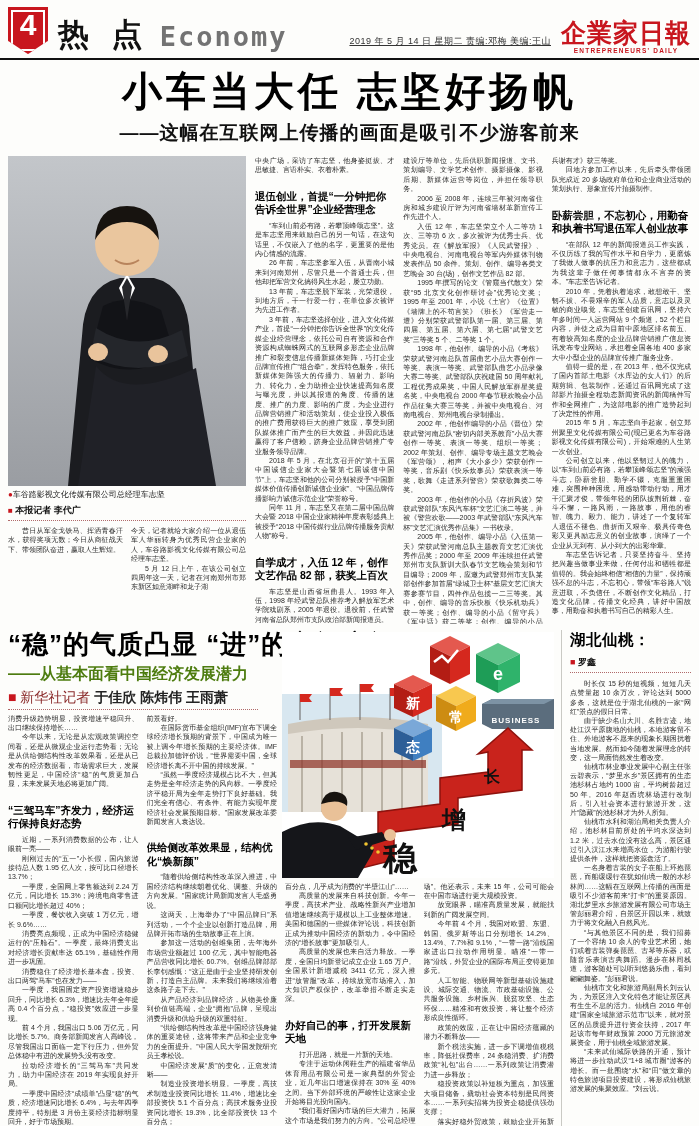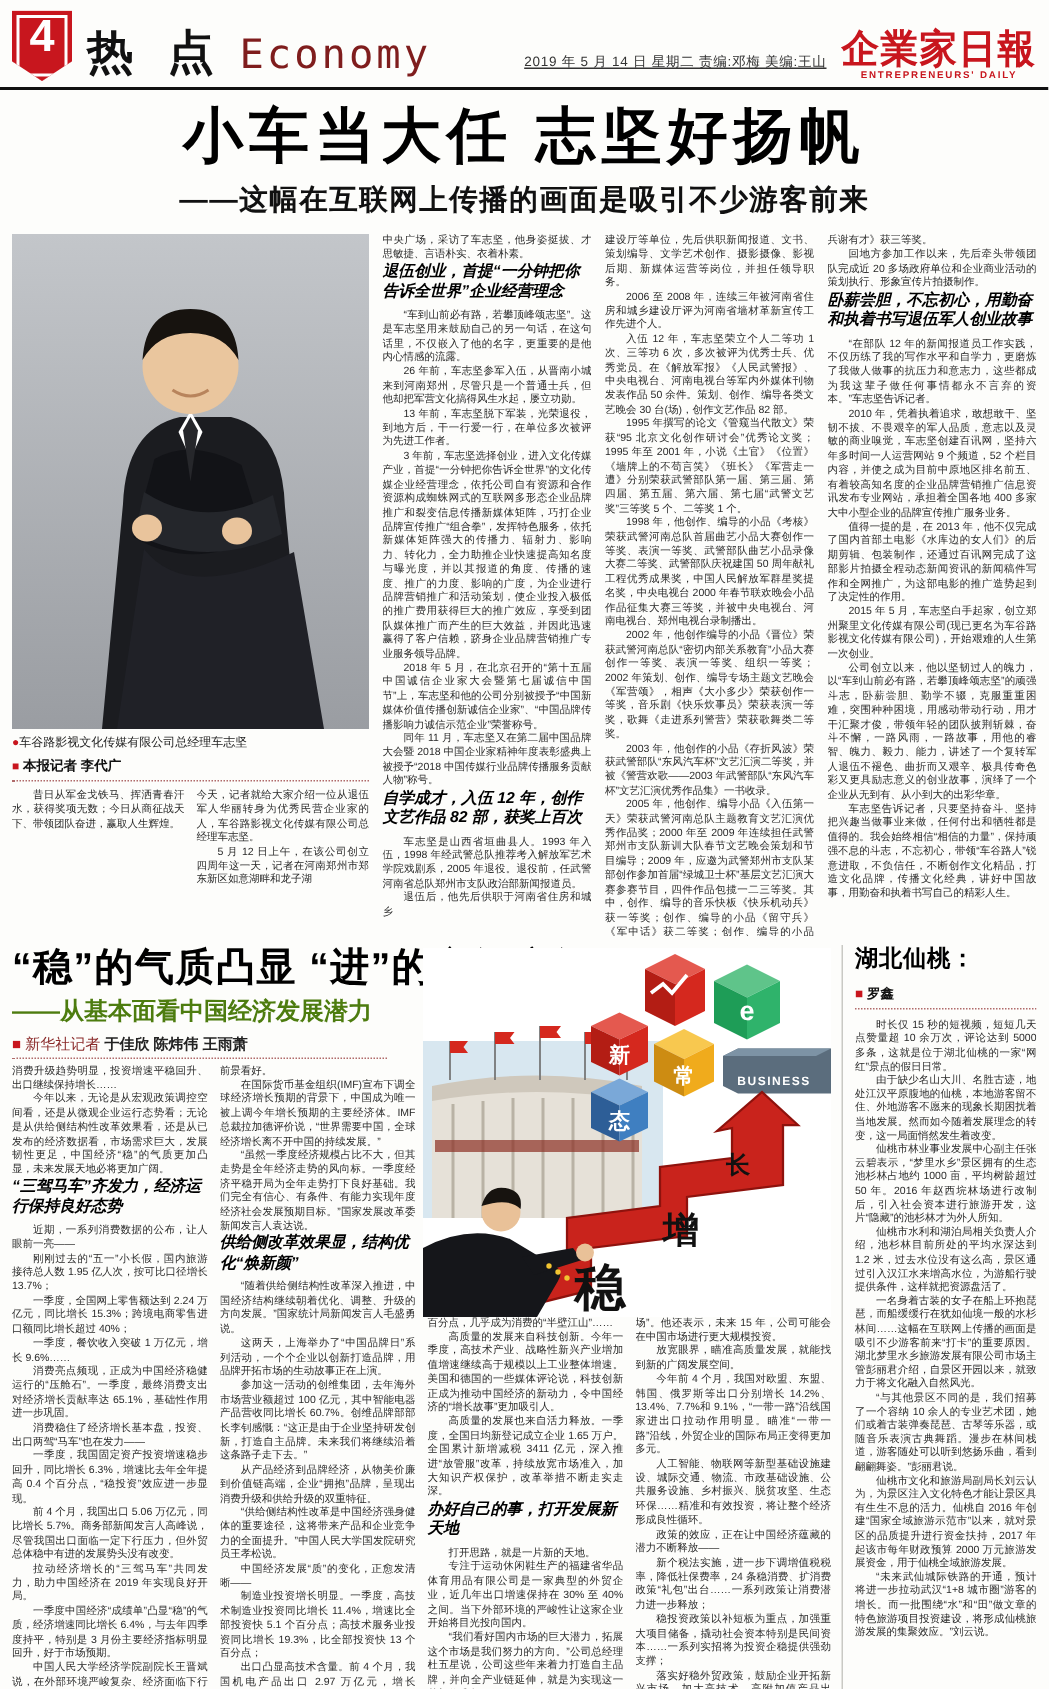--- a/index.html
+++ b/index.html
@@ -11,21 +11,21 @@
   
   .masthead{display:flex;justify-content:space-between;align-items:flex-end;
     padding:7px 8px 4px 8px;border-bottom:2.5px solid #111;}
   .mh-left{display:flex;align-items:flex-end;gap:10px;}
   .pageno-shield{width:40px;height:46px;background:#c8161e;color:#fff;
     font-weight:bold;font-size:30px;display:flex;align-items:flex-start;justify-content:center;
     clip-path:polygon(0 0,100% 0,100% 72%,50% 100%,0 72%);
     box-shadow:inset 0 0 0 3px #c8161e, inset 0 0 0 5px #fff;padding-top:1px;}
   .section-cn{font-size:31px;font-weight:900;letter-spacing:7px;color:#111;line-height:1;padding-bottom:4px;}
   .section-en{font-family:"DejaVu Sans Mono","Liberation Mono",monospace;
-    font-size:27px;font-weight:normal;color:#7f1d1d;letter-spacing:2px;line-height:1;padding-bottom:4px;}
+    font-size:27px;font-weight:bold;color:#737373;letter-spacing:2px;line-height:1;padding-bottom:4px;}
   .mh-right{display:flex;align-items:flex-end;gap:10px;}
   .dateline{font-size:9px;color:#333;padding-bottom:6px;letter-spacing:.5px;text-decoration:underline;}
   .brand{display:flex;flex-direction:column;align-items:center;line-height:1;}
   .brand-cn{color:#c8161e;font-family:"Liberation Serif","DejaVu Serif",serif;
     font-weight:900;font-size:25px;letter-spacing:1px;transform:scaleY(1.05);}
   .brand-en{color:#c8161e;font-size:6.5px;letter-spacing:1.2px;margin-top:2px;font-weight:bold;}
   
   .lead{padding:6px 8px 0 8px;}
   .lead-hl{ text-align:center;font-size:40px;font-weight:900;letter-spacing:4px;color:#000;
     line-height:1.05;margin-top:4px;}
@@ -36,27 +36,27 @@
   .caption{font-size:8px;color:#222;margin-top:3px;}
   .caption .dot{color:#c8161e;}
   .byline{font-size:9px;font-weight:bold;color:#111;margin-top:4px;padding-bottom:3px;
     border-bottom:1px dotted #b06a6a;}
   .byline .sq{color:#c8161e;font-size:8px;}
   .intro-cols{display:flex;gap:8px;margin-top:5px;flex:1;overflow:hidden;}
   .intro-col{flex:1;overflow:hidden;}
   .col{flex:1;overflow:hidden;}
   .bp{font-size:7px;line-height:9.4px;text-align:justify;margin:0;text-indent:2em;color:#2a2a2a;}
   .bp.cont{text-indent:0;}
-  .subhead{font-weight:900;font-size:10.5px;line-height:13.5px;color:#000;margin:0 0 4px 0;font-style:italic;}
+  .subhead{font-weight:900;font-size:10.5px;line-height:13.5px;color:#000;margin:15px 0 4px 0;}
   
   .lower{display:flex;padding:6px 8px 0 8px;height:505px;overflow:hidden;}
   .econ{width:546px;flex:0 0 546px;position:relative;}
   .econ-hl{font-size:26px;font-weight:900;color:#000;letter-spacing:1px;line-height:1.1;max-width:465px;}
   .econ-sub{font-size:16px;font-weight:bold;color:#4d7c0f;margin:5px 0 4px 0;max-width:465px;}
-  .econ-byline{font-size:10px;font-weight:bold;color:#222;width:250px;
+  .econ-byline{font-size:14px;font-weight:bold;color:#222;width:250px;
     border-bottom:1px dotted #b06a6a;padding-bottom:2px;margin-bottom:4px;}
   .econ-byline .sq{color:#c8161e;}
   .econ-byline .agency{color:#8a2a2a;font-weight:normal;}
   .illus{position:absolute;top:2px;right:0;width:272px;height:246px;background:#fff;}
   .econ-cols{display:flex;gap:8px;height:420px;overflow:hidden;margin-top:2px;}
   .spacer{height:168px;}
   
   .sidebar{flex:1;border-left:1px solid #c9c9c4;padding-left:8px;margin-left:7px;overflow:hidden;}
   .sb-hl{font-size:15.5px;font-weight:900;color:#000;line-height:1.3;letter-spacing:.5px;}
   .sb-byline{font-size:9px;font-weight:bold;color:#111;border-bottom:1px dotted #b06a6a;

